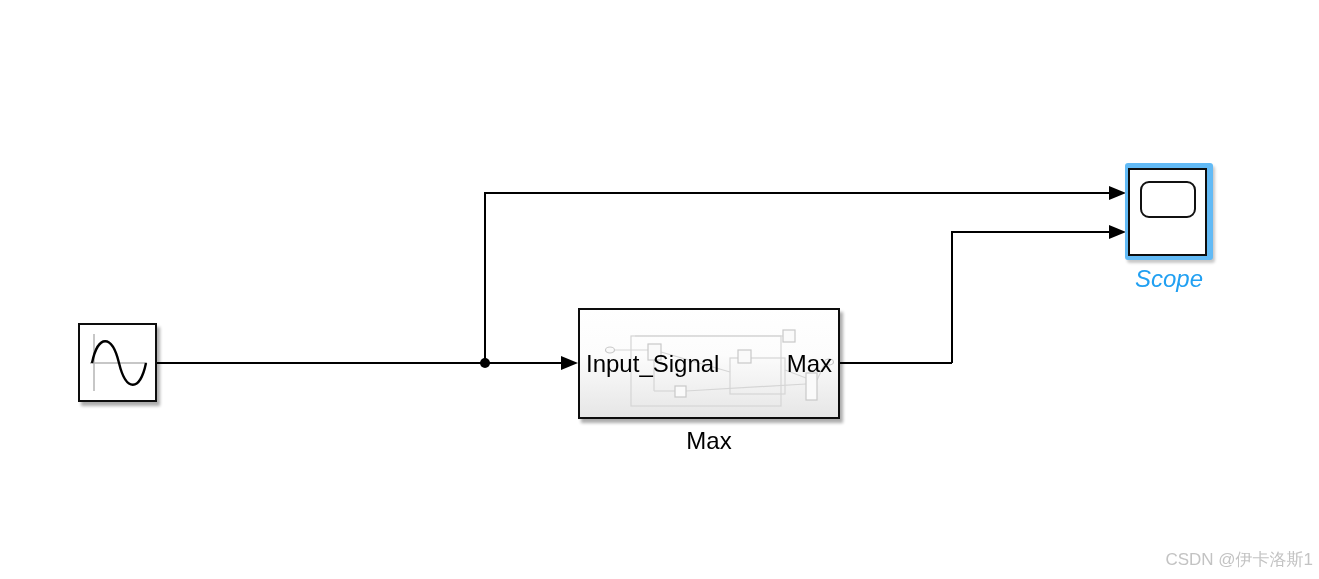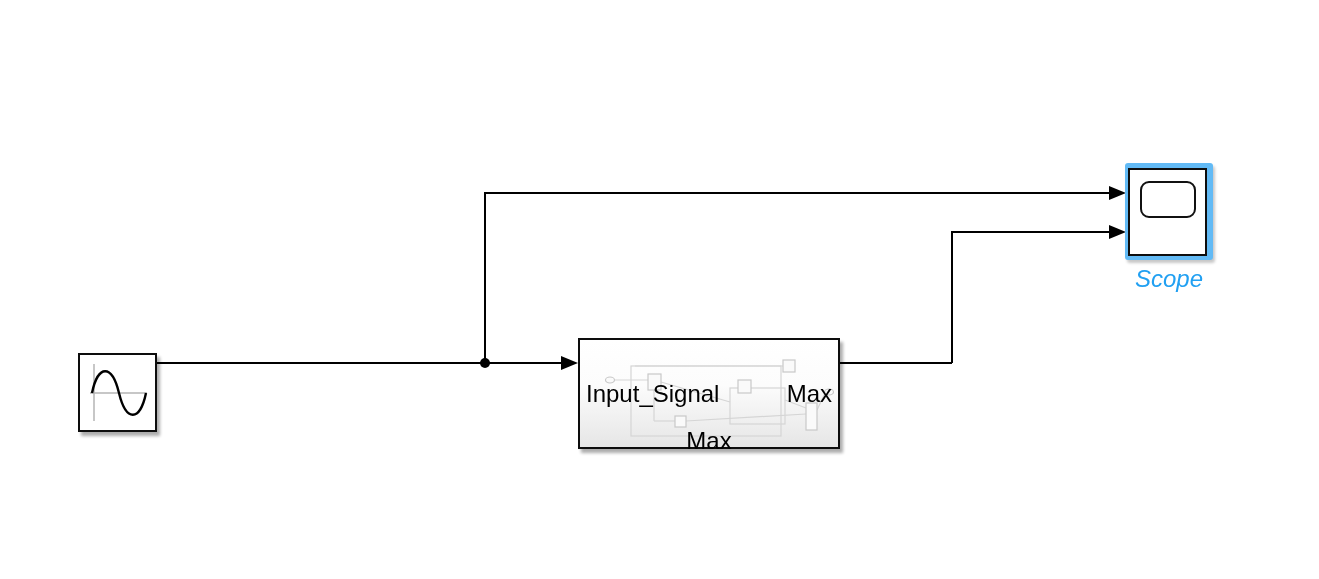--- a/index.html
+++ b/index.html
@@ -33,21 +33,20 @@
     background: #000;
   }
 
   
   .block {
     position: absolute;
     border: 2px solid #0d0d0d;
     background: #ffffff;
     box-shadow: 3px 4px 3px rgba(0,0,0,0.32);
     box-sizing: content-box;
-    margin-top: 30px;
   }
   .sine-block { left: 78px; top: 323px; width: 75px; height: 75px; }
 
   .subsystem-block {
     left: 578px; top: 308px; width: 258px; height: 107px;
     background: linear-gradient(180deg, #ffffff 0%, #fcfcfc 42%, #e6e6e6 100%);
     display: flex; align-items: center; justify-content: space-between;
   }
   .subsystem-thumb { position: absolute; left: 0; top: 0; width: 258px; height: 107px; }
   .port-label {
@@ -156,14 +155,15 @@
   </div>
   <div class="block-label max-label">Max</div>
 
   <div class="scope-frame">
     <div class="scope-block">
       <div class="scope-screen"></div>
     </div>
   </div>
   <div class="block-label scope-label">Scope</div>
 
+  <div class="watermark">CSDN @伊卡洛斯1</div>
 
 </div>
 
 </body></html>

